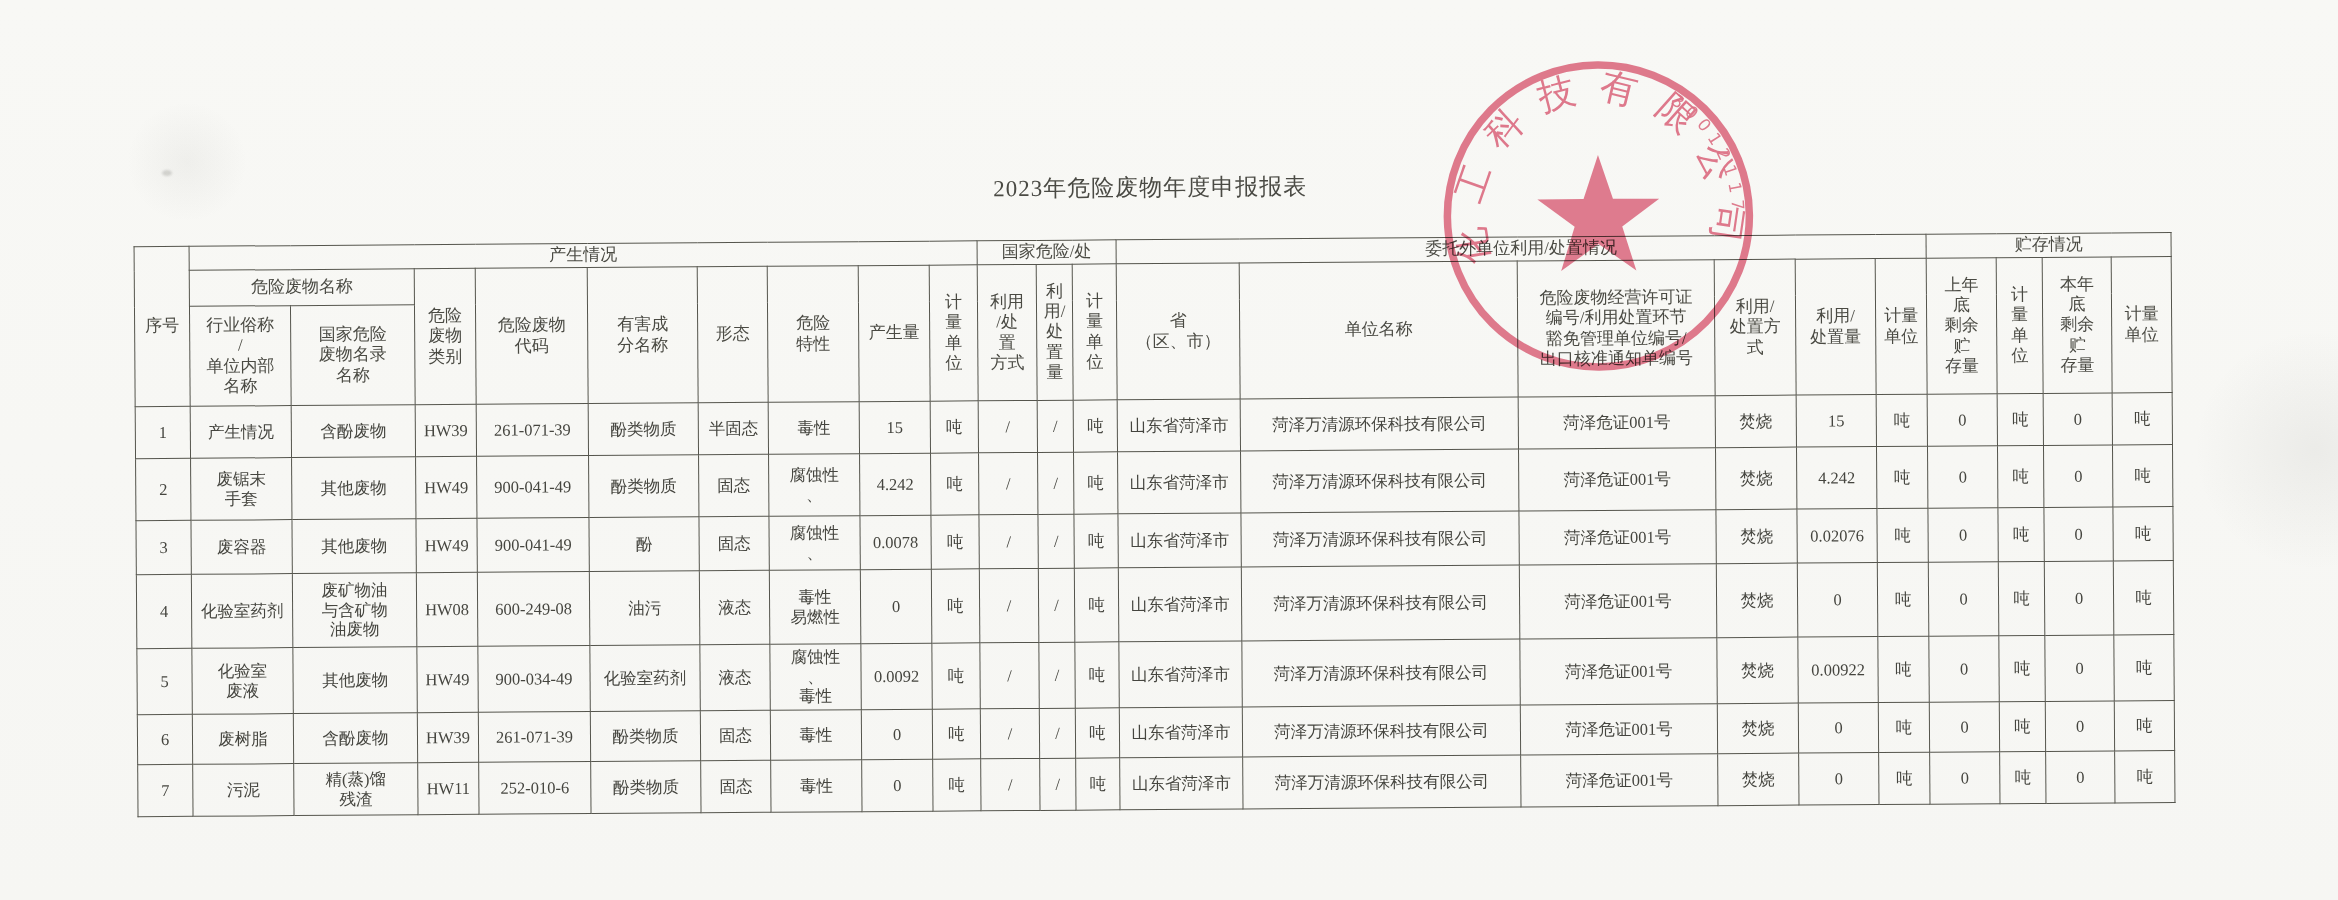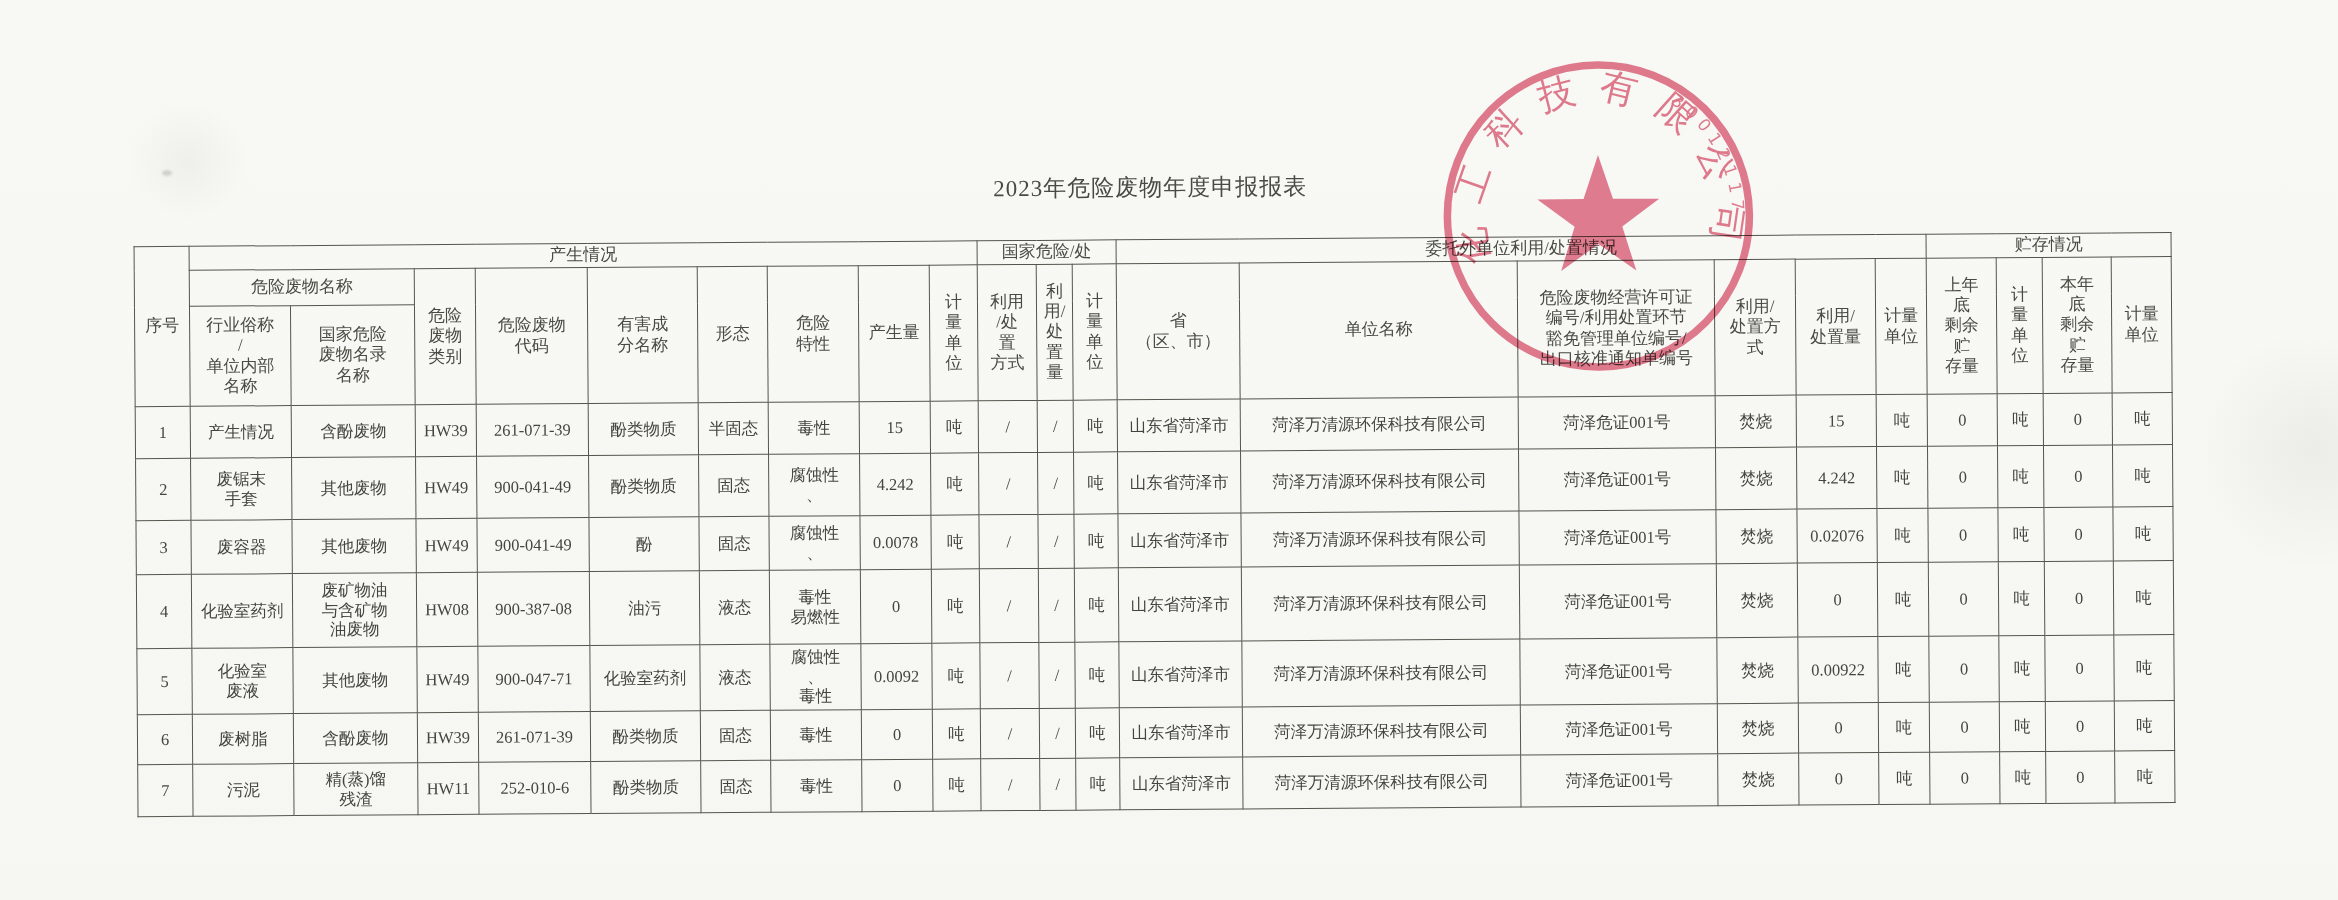--- a/index.html
+++ b/index.html
@@ -258,21 +258,21 @@
           <td>0</td>
           <td>吨</td>
         </tr>
         <tr>
           <td>4</td>
           <td>化验室药剂</td>
           <td>废矿物油
 与含矿物
 油废物</td>
           <td>HW08</td>
-          <td>900-387-08</td>
+          <td>600-249-08</td>
           <td>油污</td>
           <td>液态</td>
           <td>毒性
 易燃性</td>
           <td>0</td>
           <td>吨</td>
           <td>/</td>
           <td>/</td>
           <td>吨</td>
           <td>山东省菏泽市</td>
@@ -285,21 +285,21 @@
           <td>吨</td>
           <td>0</td>
           <td>吨</td>
         </tr>
         <tr>
           <td>5</td>
           <td>化验室
 废液</td>
           <td>其他废物</td>
           <td>HW49</td>
-          <td>900-047-71</td>
+          <td>900-034-49</td>
           <td>化验室药剂</td>
           <td>液态</td>
           <td>腐蚀性
 、
 毒性</td>
           <td>0.0092</td>
           <td>吨</td>
           <td>/</td>
           <td>/</td>
           <td>吨</td>

